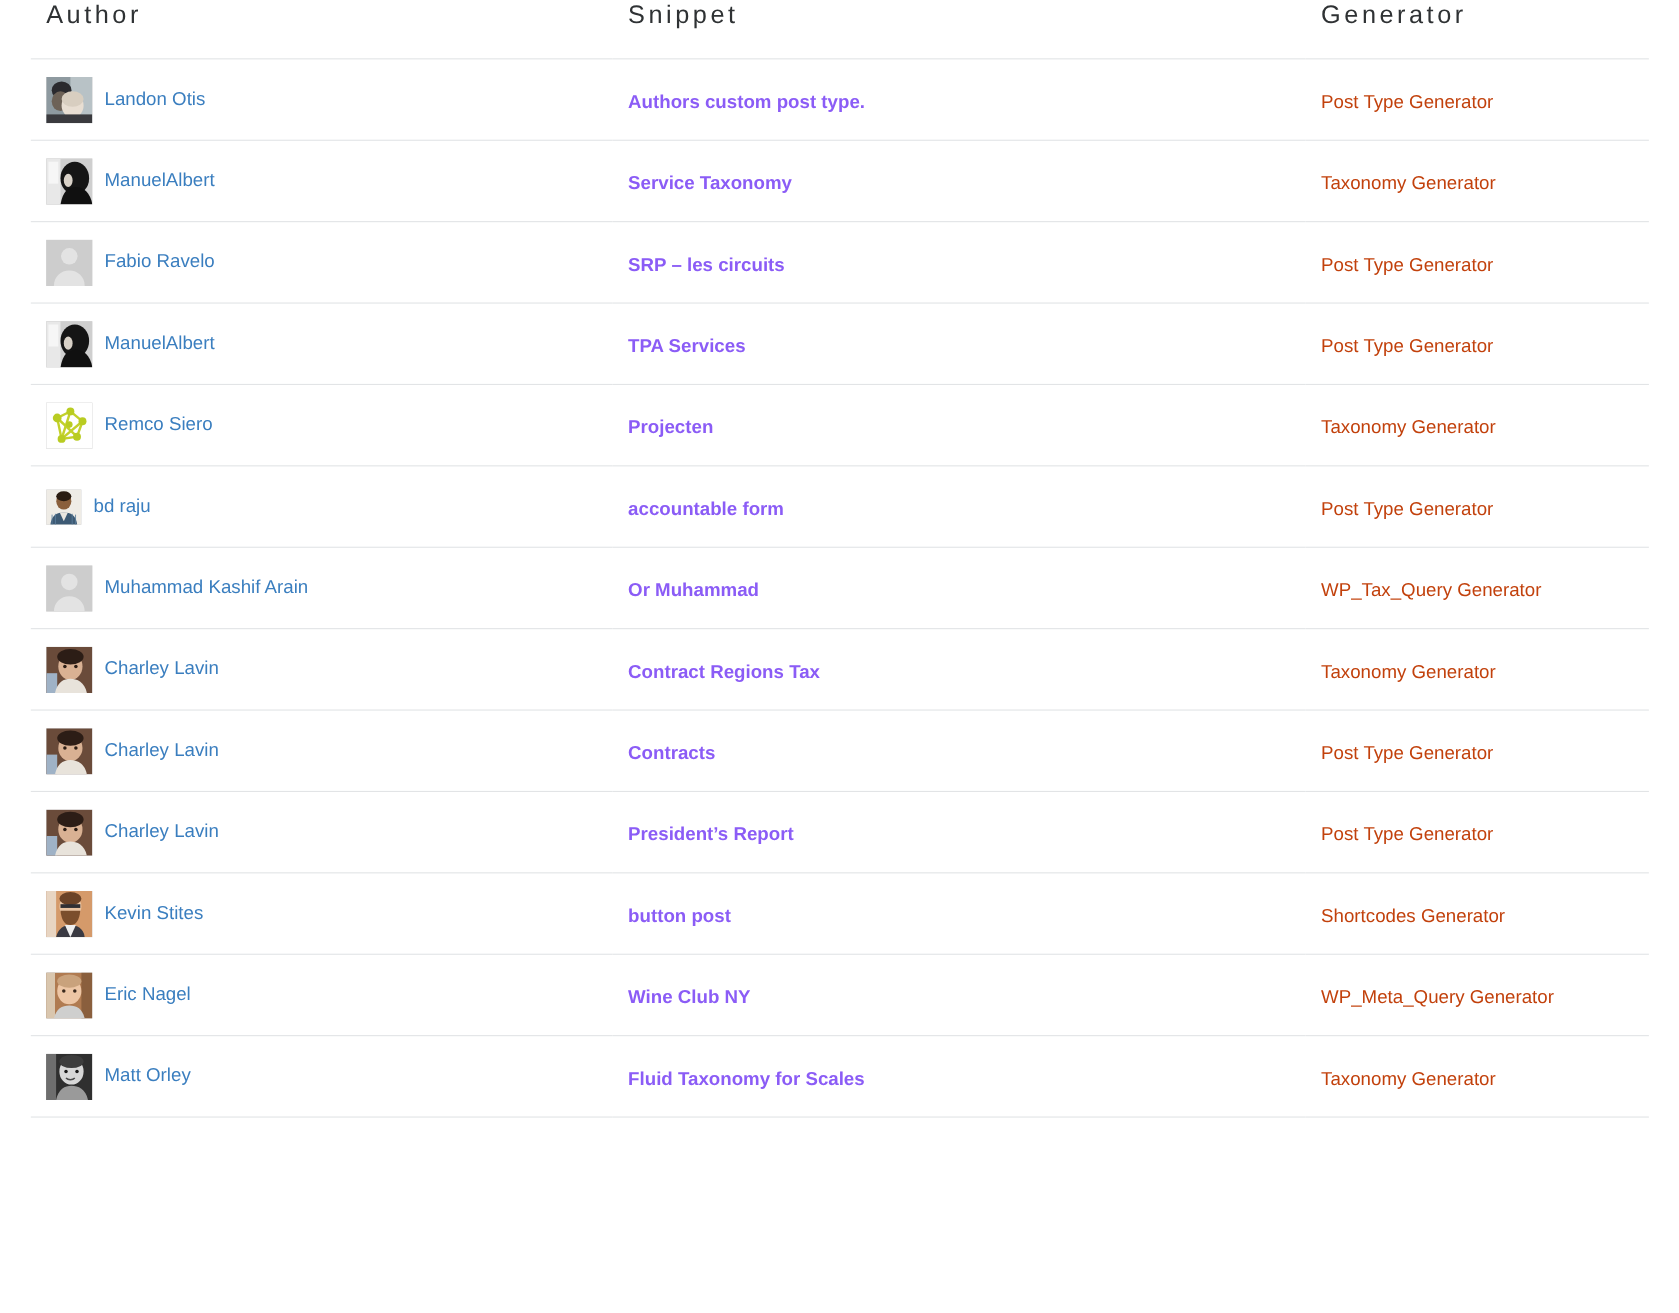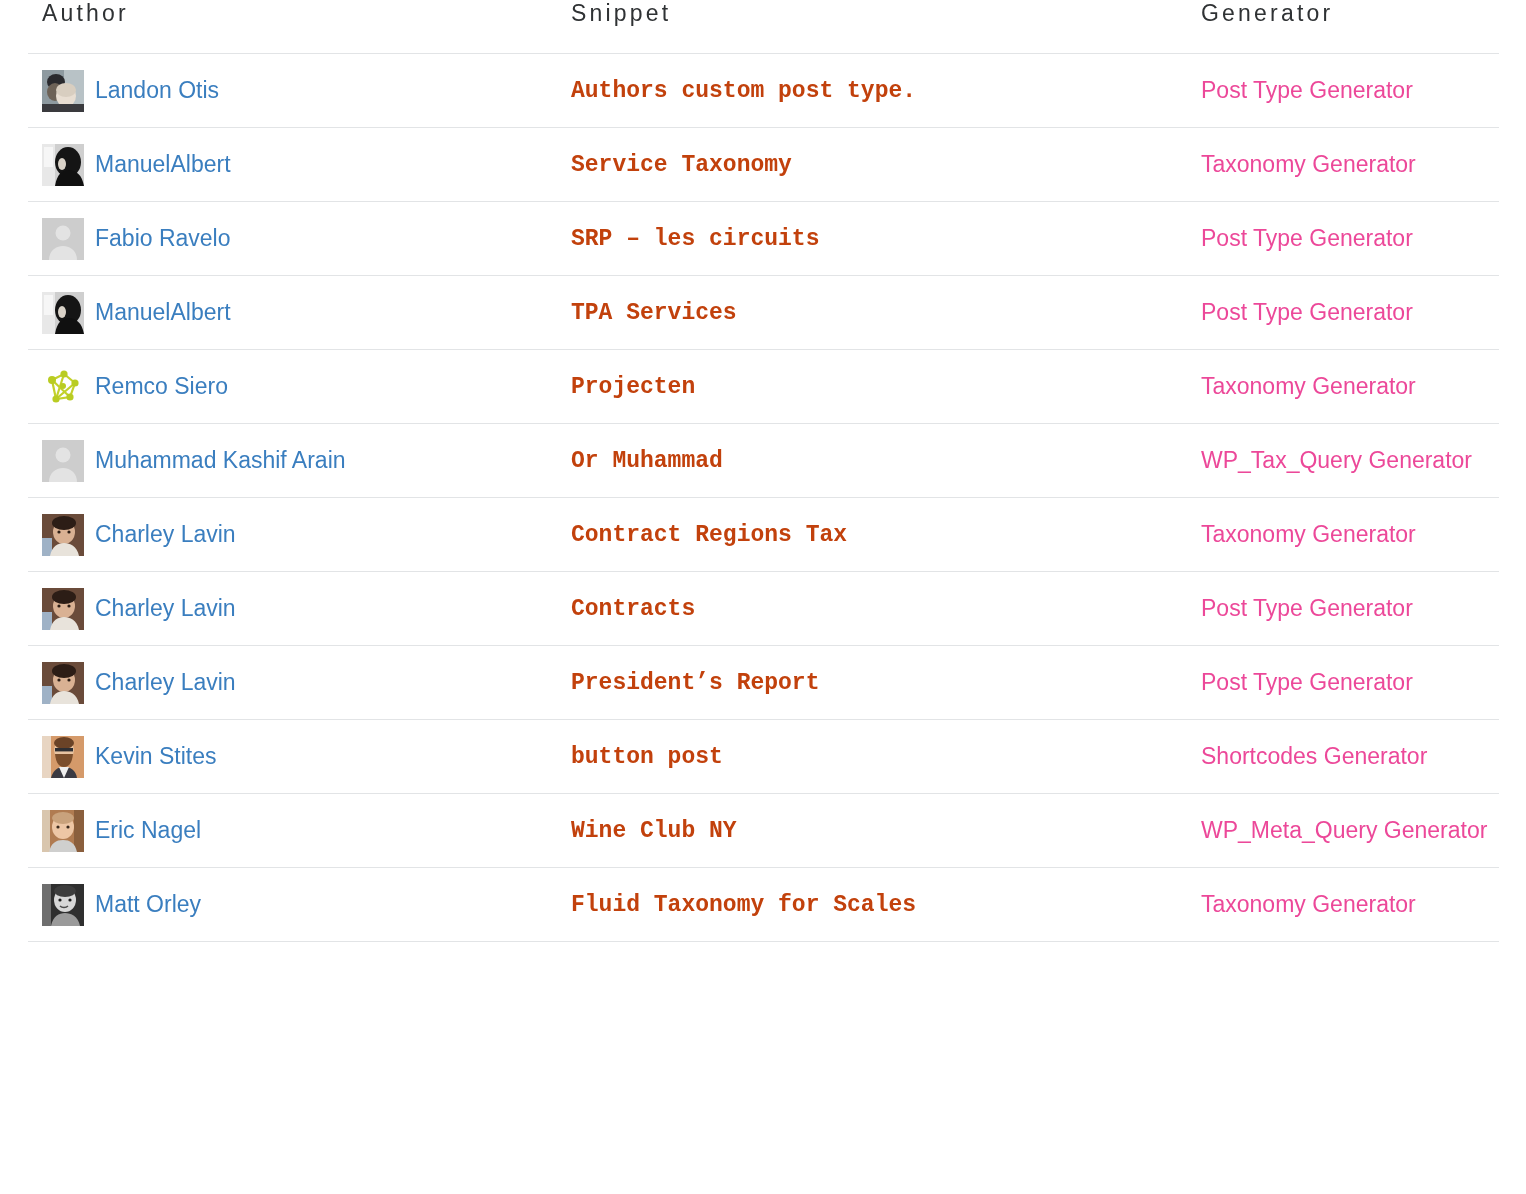--- a/index.html
+++ b/index.html
@@ -72,25 +72,25 @@
     overflow: hidden;
     position: relative;
   }
   .avatar svg { display: block; width: 100%; height: 100%; }
 
   .avatar.sm { width: 32px; height: 32px; }
 
   a.link {
     color: #2e74b5;
     text-decoration: none;
-    font-size: 23px;
+    font-size: 17px;
   }
   a.link.author-link { color: #3a7ebf; }
-  a.link.snippet-link { font-weight: bold; color: #c2410c; font-family: Liberation Mono, monospace; }
-  a.link.gen-link { color: #ec4899; }
+  a.link.snippet-link { font-weight: bold; color: #8b5cf6; }
+  a.link.gen-link { color: #c2410c; }
 </style>
 </head>
 <body>
 
 <div class="table-wrap">
   <table class="snippets">
     <colgroup>
       <col class="col-author">
       <col class="col-snippet">
       <col class="col-generator">
@@ -201,20 +201,41 @@
               </span>
               <a class="link author-link" href="#">Remco Siero</a>
             </div>
           </td>
           <td><a class="link snippet-link" href="#">Projecten</a></td>
           <td><a class="link gen-link" href="#">Taxonomy Generator</a></td>
         </tr>
         <tr>
           <td class="author-cell">
             <div class="author-inner">
+              <span class="avatar sm">
+                <svg viewBox="0 0 42 42" preserveAspectRatio="none">
+                  <rect width="42" height="42" fill="#efece6"></rect>
+                  <ellipse cx="21" cy="14" rx="9" ry="10" fill="#8a5f3c"></ellipse>
+                  <ellipse cx="21" cy="8" rx="9" ry="6" fill="#2b1d12"></ellipse>
+                  <path d="M5 42c1-11 8-15 16-15s15 4 16 15z" fill="#3d5a74"></path>
+                  <path d="M16 27 L21 38 L26 27 Z" fill="#e9e6e0"></path>
+                  <g stroke="#5b7e9c" stroke-width="1">
+                    <path d="M7 30v12M11 29v13M31 29v13M35 30v12"></path>
+                  </g>
+                </svg>
+              </span>
+              <a class="link author-link" href="#">bd raju</a>
+            </div>
+          </td>
+          <td><a class="link snippet-link" href="#">accountable form</a></td>
+          <td><a class="link gen-link" href="#">Post Type Generator</a></td>
+        </tr>
+        <tr>
+          <td class="author-cell">
+            <div class="author-inner">
               <span class="avatar">
                 <svg viewBox="0 0 42 42" preserveAspectRatio="none">
                   <rect width="42" height="42" fill="#cdcdcd"></rect>
                   <circle cx="21" cy="15" r="7.5" fill="#e3e3e3"></circle>
                   <path d="M7 42c0-8.5 6.3-14 14-14s14 5.5 14 14z" fill="#e3e3e3"></path>
                 </svg>
               </span>
               <a class="link author-link" href="#">Muhammad Kashif Arain</a>
             </div>
           </td>

